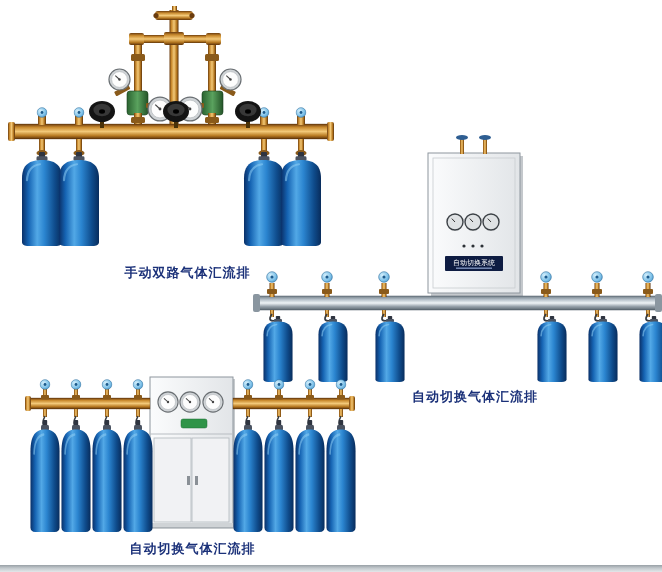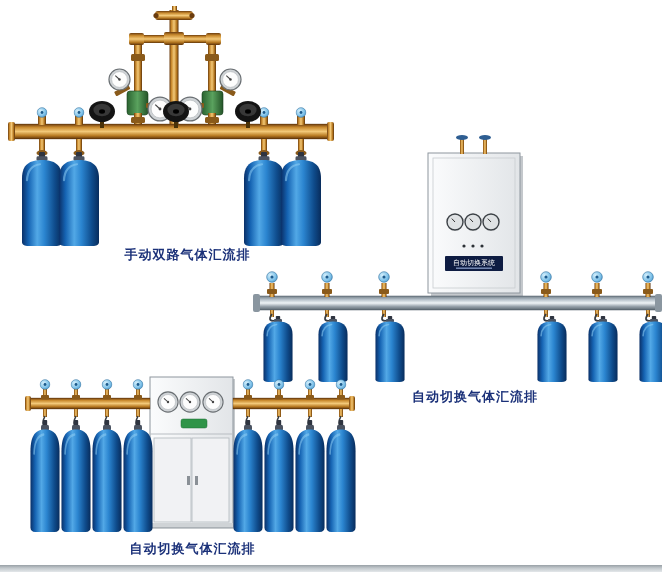--- a/index.html
+++ b/index.html
@@ -170,21 +170,21 @@
     <use href="#blackWheel" xlink:href="#blackWheel" x="82" y="94" width="28" height="28"></use>
     <use href="#blackWheel" xlink:href="#blackWheel" x="156" y="94" width="28" height="28"></use>
     <use href="#blackWheel" xlink:href="#blackWheel" x="228" y="94" width="28" height="28"></use>
 
     <use href="#bottle" xlink:href="#bottle" x="14" y="146" width="44" height="94"></use>
     <use href="#bottle" xlink:href="#bottle" x="51" y="146" width="44" height="94"></use>
     <use href="#bottle" xlink:href="#bottle" x="236" y="146" width="44" height="94"></use>
     <use href="#bottle" xlink:href="#bottle" x="273" y="146" width="44" height="94"></use>
   </svg>
 
-  <div class="caption" style="left:95px;top:246px;width:185px">手动双路气体汇流排</div>
+  <div class="caption" style="left:95px;top:264px;width:185px">手动双路气体汇流排</div>
 
   <svg class="art" style="left:253px;top:130px" width="409" height="255" viewBox="0 0 409 255">
     <g>
       <rect x="178" y="26" width="92" height="140" fill="#c4c8cc"></rect>
       <rect x="175" y="23" width="92" height="140" fill="url(#cabG)" stroke="#8e969e" stroke-width="1"></rect>
       <rect x="180" y="28" width="82" height="130" fill="none" stroke="#c8ccd0" stroke-width="0.8"></rect>
       <rect x="207" y="9" width="4" height="15" fill="url(#brassV)"></rect>
       <rect x="230" y="9" width="4" height="15" fill="url(#brassV)"></rect>
       <ellipse cx="209" cy="7.5" rx="6" ry="2.5" fill="#2e5e92"></ellipse>
       <ellipse cx="232" cy="7.5" rx="6" ry="2.5" fill="#2e5e92"></ellipse>

